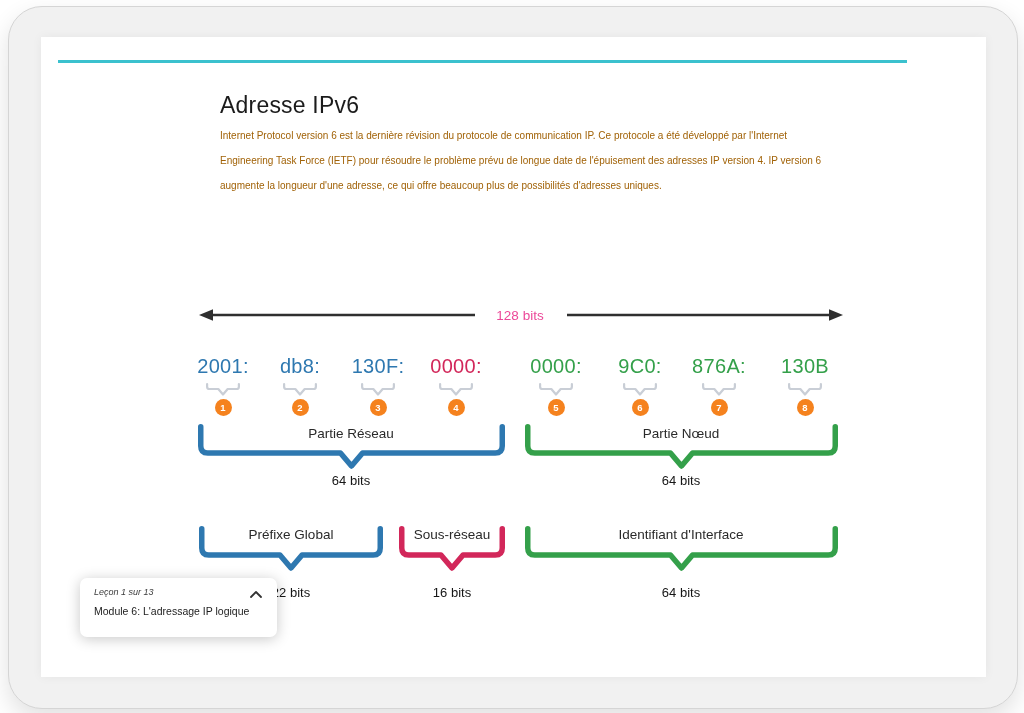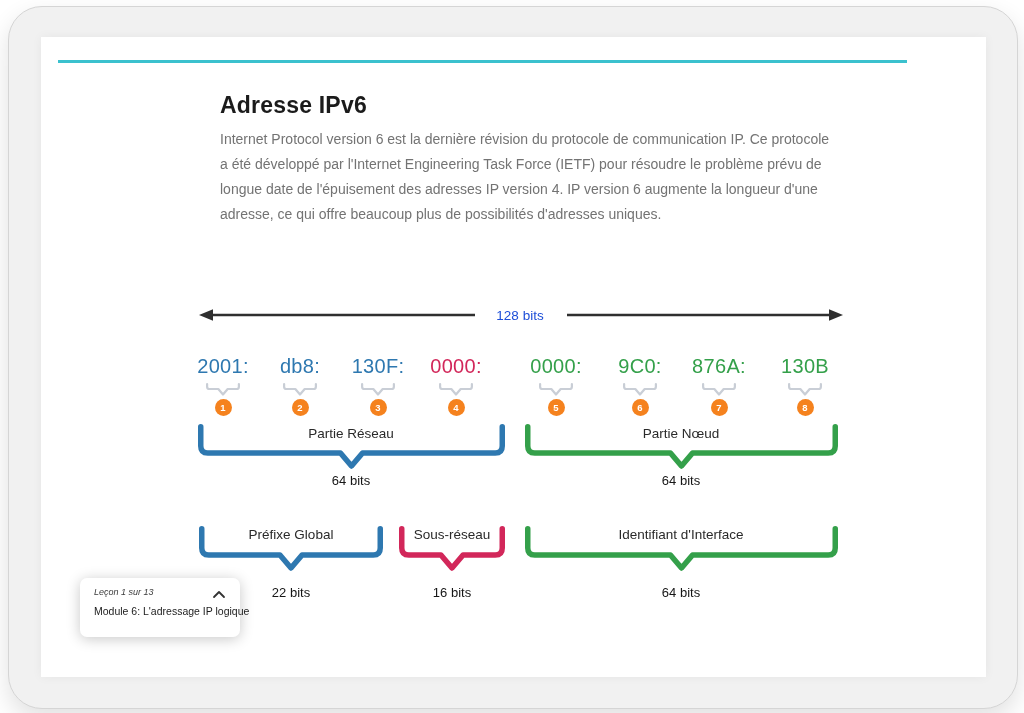--- a/index.html
+++ b/index.html
@@ -15,41 +15,41 @@
     position:absolute;left:8px;top:6px;width:1008px;height:701px;
     border-radius:34px;background:#f1f1f1;border:1px solid #d5d5d5;
     box-shadow:0 10px 24px rgba(0,0,0,.12);
   }
   .content{
     position:absolute;left:32px;top:30px;width:945px;height:640px;
     background:#ffffff;box-shadow:0 0 10px rgba(0,0,0,.05);
   }
   .teal-line{position:absolute;left:17px;top:23px;width:849px;height:3px;background:var(--teal)}
 
-  .page-title{position:absolute;left:179px;top:40px;font-size:23px;font-weight:700;color:#1b1b1b;letter-spacing:.2px}
-  .intro{position:absolute;left:179px;top:76px;width:612px;font-size:14px;line-height:25px;color:#737373}
+  .page-title{position:absolute;left:179px;top:40px;font-size:23px;font-weight:400;color:#1b1b1b;letter-spacing:.2px}
+  .intro{position:absolute;left:179px;top:76px;width:612px;font-size:10px;line-height:25px;color:#a16207}
 
-  .arrow-label{position:absolute;left:479px;top:271px;font-size:13.5px;color:#1d4ed8;background:#fff;padding:0 6px}
+  .arrow-label{position:absolute;left:479px;top:271px;font-size:13.5px;color:#ec4899;background:#fff;padding:0 6px}
 
   .seg{font-size:20px;font-weight:400;letter-spacing:.3px}
   .seg-blue{color:var(--blue)}
   .seg-red{color:var(--red)}
   .seg-green{color:var(--green)}
 
   .num{
     width:17px;height:17px;border-radius:50%;background:var(--orange);
     color:#fff;font-size:9.5px;font-weight:700;
     display:flex;align-items:center;justify-content:center;
   }
 
   .grp-label{font-size:13.5px;color:#2a2a2a;z-index:3}
   .bits{font-size:13px;color:#161616}
 
   .popup{
-    position:absolute;left:80px;top:578px;width:160px;height:59px;
+    position:absolute;left:80px;top:578px;width:197px;height:59px;
     background:#fff;border-radius:7px;box-shadow:0 2px 14px rgba(0,0,0,.22);
     z-index:20;cursor:pointer;
   }
   .popup-progress{position:absolute;left:14px;top:9px;font-size:9px;font-style:italic;color:#3c3c3c}
   .popup-module{position:absolute;left:14px;top:27px;font-size:10.5px;font-weight:400;color:#1c1c1c;white-space:nowrap}
   .popup .chev{position:absolute;right:15px;top:13px}
 
   svg{display:block;overflow:visible}
 </style>
 </head>

